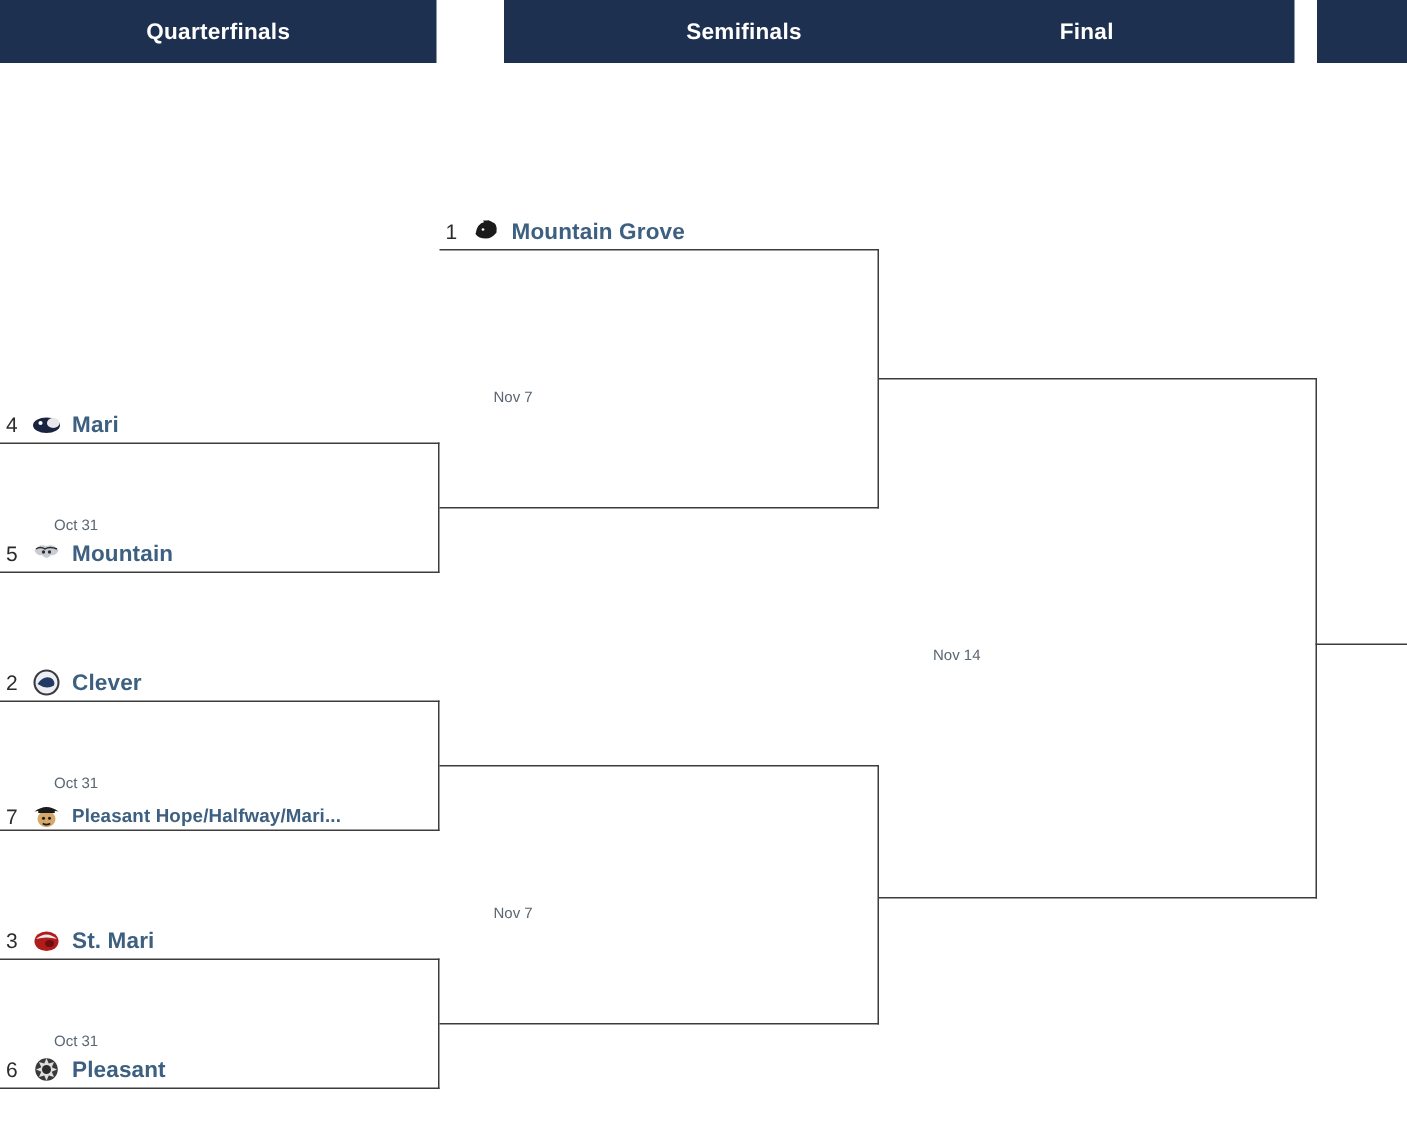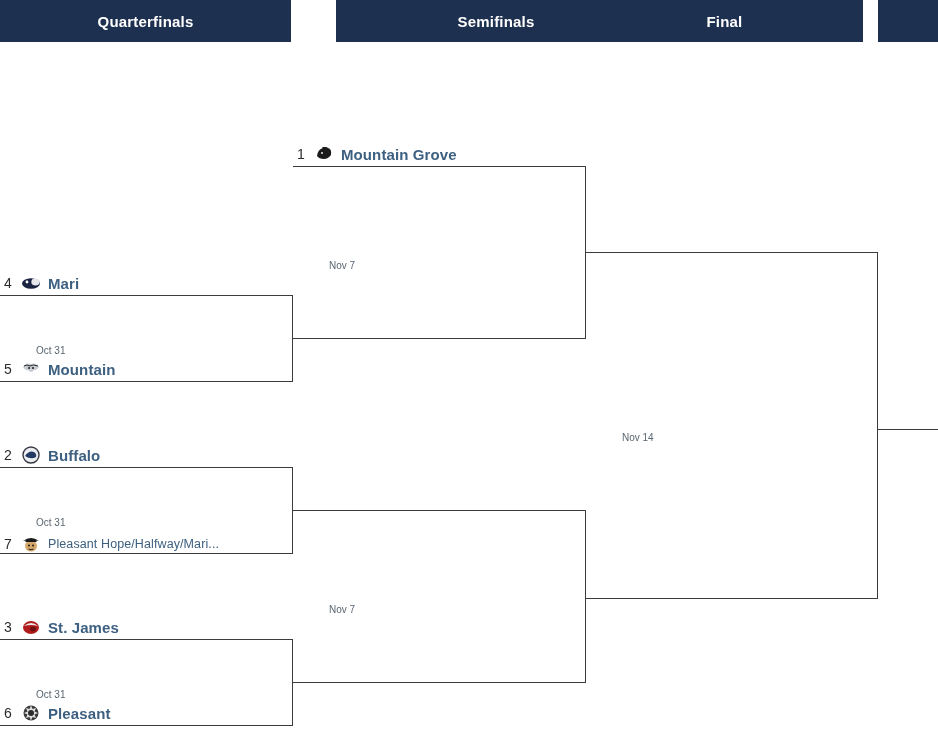--- a/index.html
+++ b/index.html
@@ -38,21 +38,21 @@
   .logo{
     width:22px;height:22px;flex:0 0 auto;
     margin-right:6px;
     display:inline-block;position:relative;
   }
   .logo svg{display:block;width:22px;height:22px;}
   .tname{
     font-size:15px;font-weight:bold;color:#3d6080;
     letter-spacing:.1px;
   }
-  .tname.small{font-size:12.5px;font-weight:normal;}
+  .tname.small{font-size:12.5px;font-weight:bold;}
 
   
   .date{
     position:absolute;
     font-size:10px;color:#5a6672;
     white-space:nowrap;
     margin-top:24px;
   }
 </style>
 </head>
@@ -102,21 +102,21 @@
   <div class="vline" style="left:292px;top:295px;height:87px;"></div>
 
   <div class="team" style="left:4px;top:443px;">
     <span class="seed">2</span>
     <span class="logo">
       <svg viewBox="0 0 22 22">
         <circle cx="11" cy="11" r="8" fill="#eceef1" stroke="#3a3a46" stroke-width="1.4"></circle>
         <path d="M5 12 Q9 6 14 8 Q17 10 16 13 Q11 16 5 12Z" fill="#223a63"></path>
       </svg>
     </span>
-    <span class="tname">Buffalo</span>
+    <span class="tname">Clever</span>
   </div>
   <div class="hline" style="left:0px;top:467px;width:293px;"></div>
   <div class="date" style="left:36px;top:493px;">Oct 31</div>
   <div class="team" style="left:4px;top:532px;">
     <span class="seed">7</span>
     <span class="logo">
       <svg viewBox="0 0 22 22">
         <ellipse cx="11" cy="13" rx="6" ry="5.5" fill="#d6a96a"></ellipse>
         <path d="M3 8 Q11 2 19 8 Q15 7 11 7 Q7 7 3 8Z" fill="#1b1b1b"></path>
         <rect x="5.5" y="7" width="11" height="2" fill="#1b1b1b"></rect>
@@ -132,21 +132,21 @@
 
   <div class="team" style="left:4px;top:615px;">
     <span class="seed">3</span>
     <span class="logo">
       <svg viewBox="0 0 22 22">
         <ellipse cx="11" cy="11.5" rx="8" ry="6.5" fill="#b01c1c"></ellipse>
         <path d="M4 10 Q11 4 18 10 Q11 8 4 10Z" fill="#e9e9ec"></path>
         <ellipse cx="13" cy="13" rx="3" ry="2.4" fill="#6e0f0f"></ellipse>
       </svg>
     </span>
-    <span class="tname">St. James</span>
+    <span class="tname">St. Mari</span>
   </div>
   <div class="hline" style="left:0px;top:639px;width:293px;"></div>
   <div class="date" style="left:36px;top:665px;">Oct 31</div>
   <div class="team" style="left:4px;top:701px;">
     <span class="seed">6</span>
     <span class="logo">
       <svg viewBox="0 0 22 22">
         <circle cx="11" cy="11" r="7.5" fill="#3a3a3a"></circle>
         <path d="M11 3.5 L12.5 7 L16 6 L14.5 9.5 L18 11 L14.5 12.5 L16 16 L12.5 15 L11 18.5 L9.5 15 L6 16 L7.5 12.5 L4 11 L7.5 9.5 L6 6 L9.5 7Z" fill="#dedede"></path>
         <circle cx="11" cy="11" r="3" fill="#2b2b2b"></circle>

